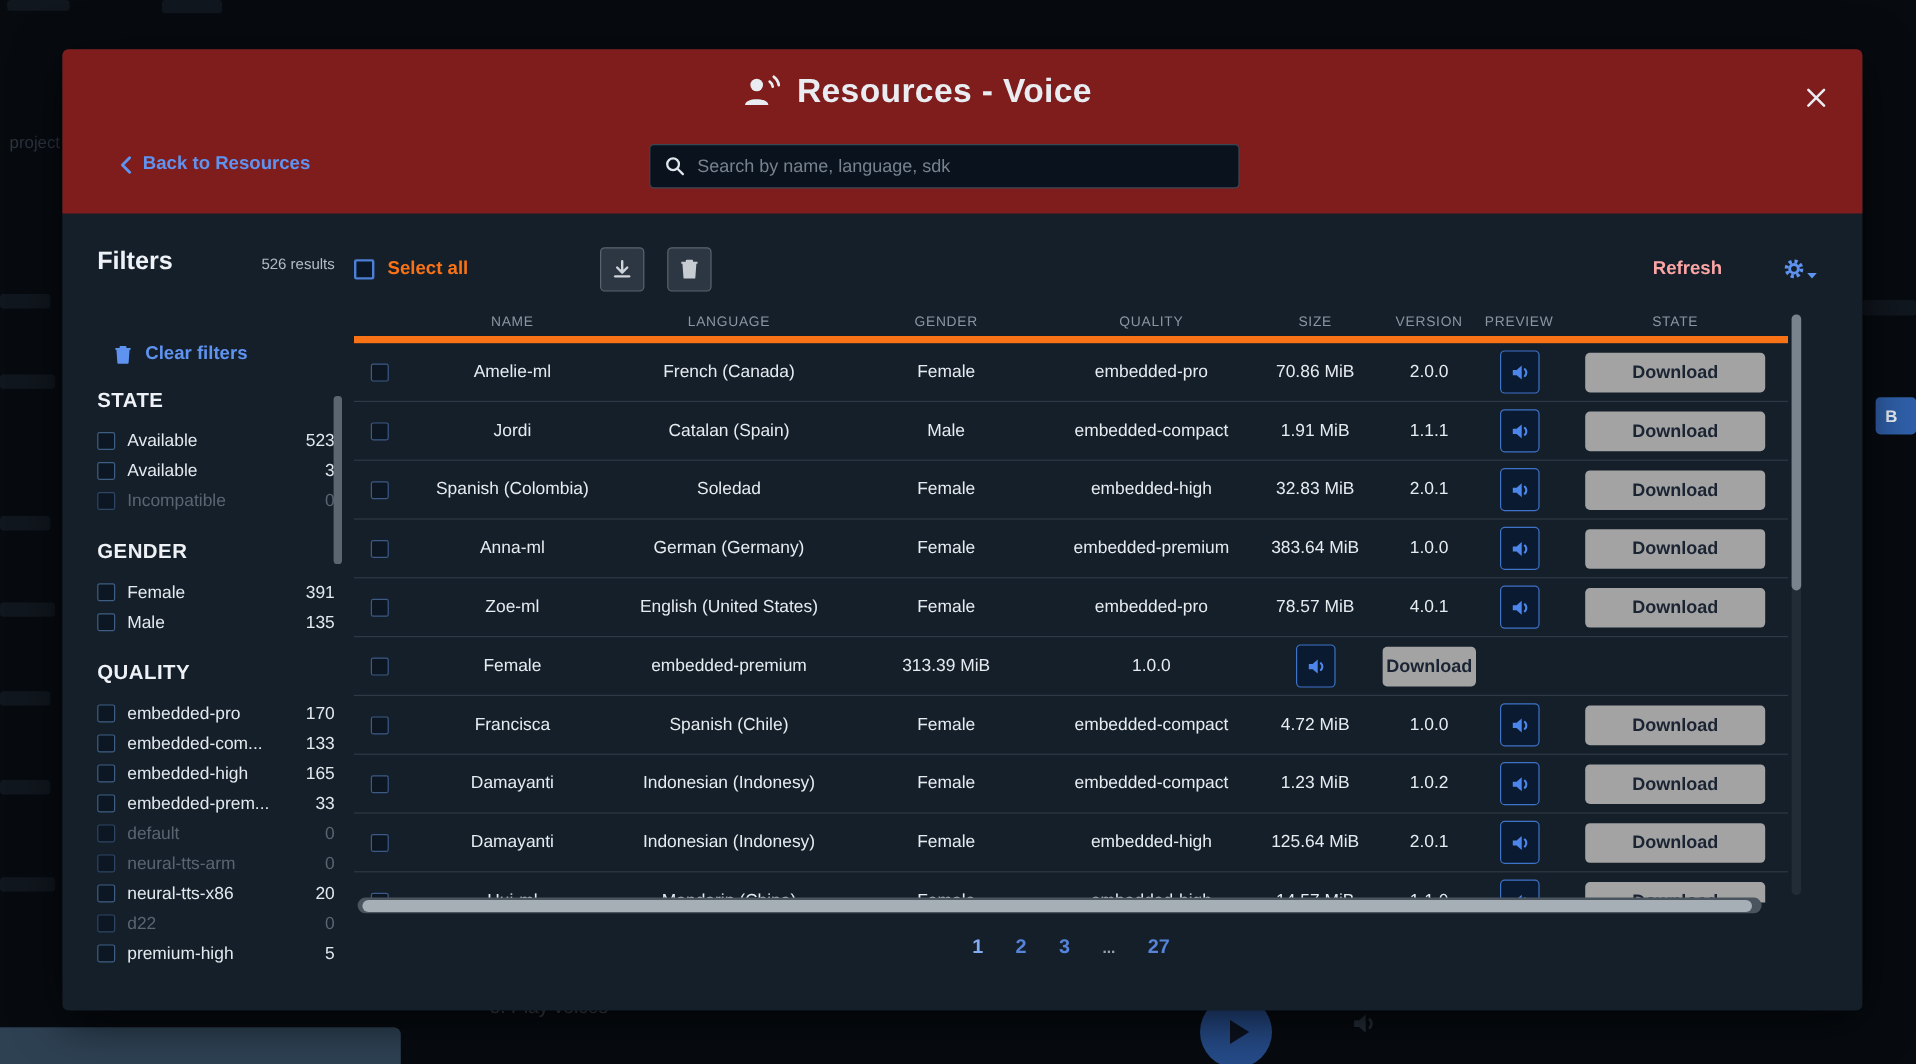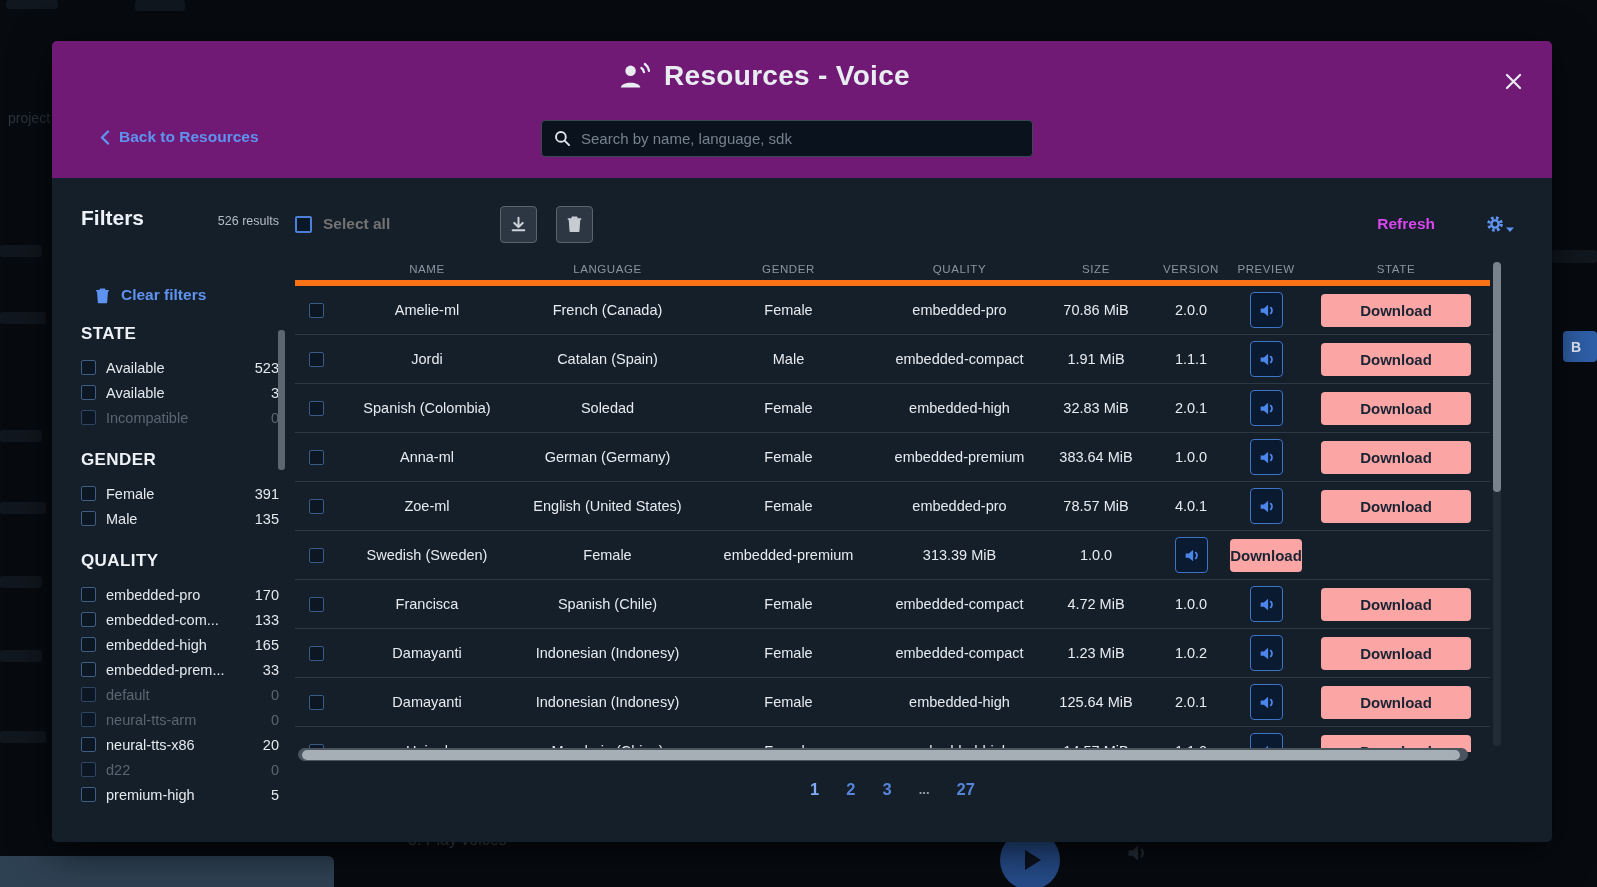--- a/index.html
+++ b/index.html
@@ -26,21 +26,21 @@
   .bg-bottombar { left:0; top:856px; width:334px; height:31px; background:#2e4153; border-radius:0 6px 0 0; }
   .bg-step { left:408px; top:831px; color:#39434e; font-size:16px; }
   .bg-play { left:1000px; top:830px; width:60px; height:60px; border-radius:50%; background:#2b579e; opacity:.85;
              display:flex; align-items:center; justify-content:center; }
   .bg-play-tri { width:0; height:0; border-left:16px solid #0e1523; border-top:10px solid transparent; border-bottom:10px solid transparent; margin-left:5px; }
   .bg-spk { left:1125px; top:842px; opacity:.7; }
 
   
   .modal { position:absolute; left:52px; top:41px; width:1500px; height:801px;
            background:#151f2a; border-radius:5px; box-shadow:0 8px 40px rgba(0,0,0,.7); }
-  .modal-header { position:absolute; left:0; top:0; width:100%; height:137px; background:#701a75; border-radius:5px 5px 0 0; }
+  .modal-header { position:absolute; left:0; top:0; width:100%; height:137px; background:#7f1d1d; border-radius:5px 5px 0 0; }
 
   .title-row { position:absolute; left:0; top:19px; width:100%; display:flex; align-items:center; justify-content:center; gap:14px; padding-right:76px; }
   .title-row h1 { color:#e9edf2; font-size:28px; font-weight:bold; letter-spacing:.3px; }
 
   .close-btn { position:absolute; right:26px; top:27px; width:26px; height:26px; background:none; border:none; cursor:pointer;
                display:flex; align-items:center; justify-content:center; }
 
   .back-link { position:absolute; left:48px; top:87px; display:flex; align-items:center; gap:9px;
                color:#5f93f0; font-size:15.5px; font-weight:bold; text-decoration:none; cursor:pointer; }
 
@@ -64,39 +64,39 @@
   .opt-label { color:#e4e9ee; font-size:14.5px; white-space:nowrap; overflow:hidden; }
   .opt-count { margin-left:auto; color:#e4e9ee; font-size:14.5px; }
   .opt.dimmed .opt-label, .opt.dimmed .opt-count { color:#5a6572; }
   .opt.dimmed .cb { border-color:#2e4564; }
   .filters-scroll { position:absolute; left:226px; top:289px; width:7px; height:140px; background:#5c6670; border-radius:3px; cursor:pointer; }
 
   
   .toolbar { position:absolute; left:243px; top:163px; width:1222px; height:40px; display:flex; align-items:center; }
   .select-all { display:flex; align-items:center; gap:11px; cursor:pointer; }
   .select-all .cb { width:17px; height:17px; border:2px solid #4d7fd6; border-radius:2px; background:#0a1727; }
-  .select-all span.lbl { color:#737373; font-size:15.5px; font-weight:bold; }
+  .select-all span.lbl { color:#f97316; font-size:15.5px; font-weight:bold; }
   .tool-btn { width:37px; height:37px; background:#2c3743; border:1px solid #5a646f; border-radius:4px; cursor:pointer;
               display:flex; align-items:center; justify-content:center; }
   .btn-dl { margin-left:110px; }
   .btn-del { margin-left:19px; }
-  .refresh-link { margin-left:auto; color:#d946ef; font-size:15.5px; font-weight:bold; text-decoration:none; cursor:pointer; }
+  .refresh-link { margin-left:auto; color:#fca5a5; font-size:15.5px; font-weight:bold; text-decoration:none; cursor:pointer; }
   .gear-wrap { margin-left:50px; margin-right:2px; display:flex; align-items:flex-start; cursor:pointer; }
 
   
   .grid { display:grid; grid-template-columns:42px 180px 181px 181px 161px 112px 78px 72px 188px; }
   .thead { position:absolute; left:243px; top:216px; width:1195px; height:29px; border-bottom:6px solid #f97316; }
   .thead .cell { display:flex; align-items:center; justify-content:center; color:#8995a1; font-size:11.5px; letter-spacing:.6px; }
   .tbody { position:absolute; left:243px; top:245px; width:1195px; height:466px; overflow:hidden; }
   .trow { height:49px; border-bottom:1px solid #2d3945; }
   .cell { display:flex; align-items:center; justify-content:center; color:#e6ebf0; font-size:14.5px; overflow:hidden; white-space:nowrap; }
   .row-cb { width:15px; height:15px; border:1.5px solid #3c5a86; border-radius:2px; background:#0d1723; cursor:pointer; }
   .preview-btn { width:33px; height:36px; background:#0a1a31; border:1.5px solid #3e73c8; border-radius:4px; cursor:pointer;
                  display:flex; align-items:center; justify-content:center; }
-  .download-btn { width:150px; height:33px; background:#fca5a5; border:none; border-radius:4px; cursor:pointer;
+  .download-btn { width:150px; height:33px; background:#a3a3a3; border:none; border-radius:4px; cursor:pointer;
                   color:#1a2433; font-size:15px; font-weight:bold; font-family:inherit; }
 
   
   .hscroll { position:absolute; left:246px; top:707px; width:1170px; height:13px; background:#4a545e; border-radius:7px; }
   .hthumb { position:absolute; left:4px; top:1.5px; width:1158px; height:10px; background:#a6aeb6; border-radius:6px; cursor:pointer; }
   .vscroll { position:absolute; left:1441px; top:221px; width:8px; height:484px; background:#222c37; border-radius:4px; }
   .vthumb { position:absolute; left:0; top:0; width:8px; height:230px; background:#79838d; border-radius:4px; cursor:pointer; }
 
   
   .pagination { position:absolute; left:243px; top:739px; width:1195px; display:flex; justify-content:center; align-items:center; gap:27px; }
@@ -464,21 +464,20 @@
     </div>
     <div class="cell">
             <button class="download-btn">Download</button>
           </div>
   </div>
 
   <div class="trow grid">
     <div class="cell">
             <span class="row-cb"></span>
           </div>
-    <div class="cell">Swedish (Sweden)</div>
     <div class="cell">Female</div>
     <div class="cell">embedded-premium</div>
     <div class="cell">313.39 MiB</div>
     <div class="cell">1.0.0</div>
     <div class="cell">
       <button class="preview-btn">
         <span>
           <svg width="17" height="17" viewBox="0 0 16 16">
                   <path d="M2.5 6h3l4-3.5v11L5.5 10h-3z" fill="#4c86ea"></path>
                   <path d="M12 5.3a3.8 3.8 0 0 1 0 5.4" stroke="#4c86ea" stroke-width="1.7" fill="none" stroke-linecap="round"></path>

